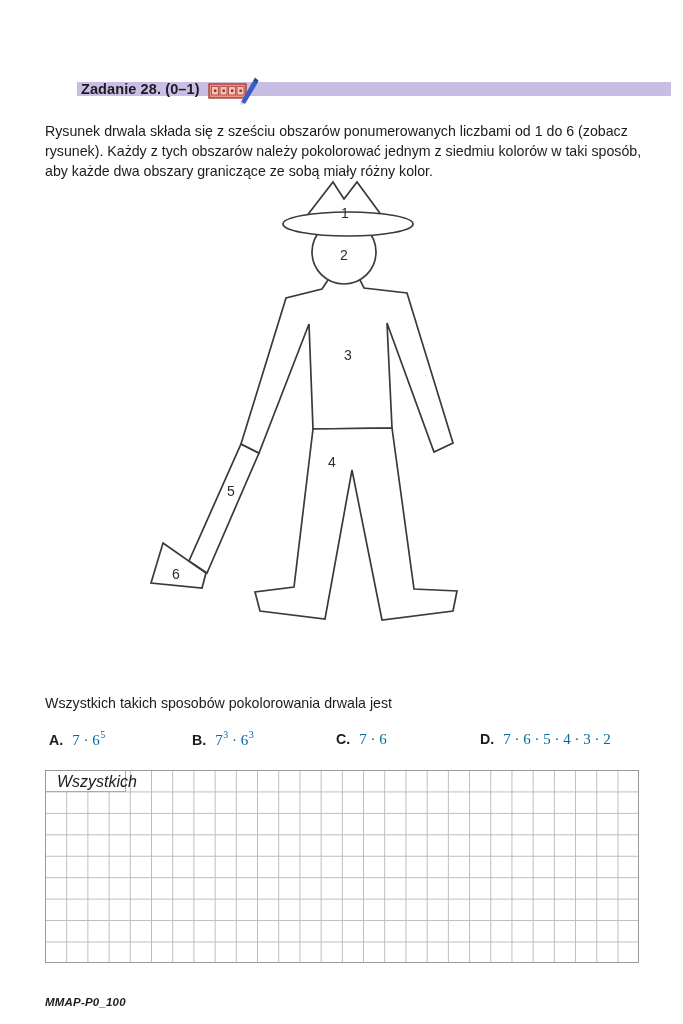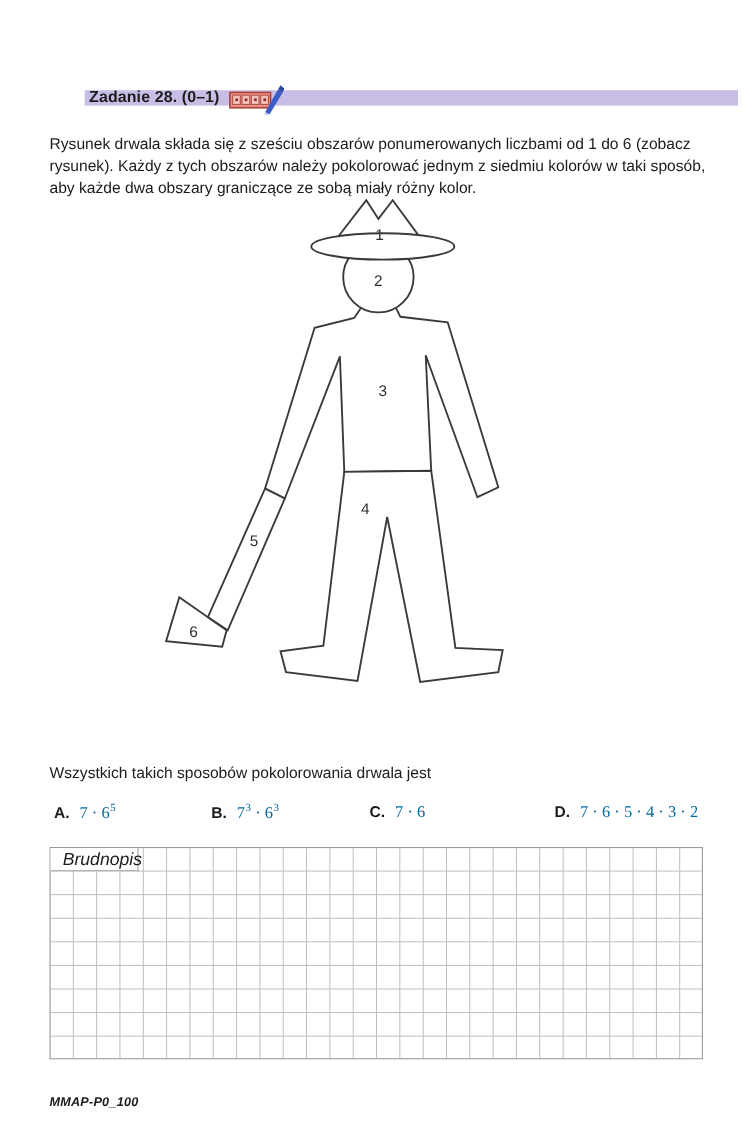--- a/index.html
+++ b/index.html
@@ -24,21 +24,21 @@
   .figure text{font-family:"Liberation Sans",sans-serif;font-size:14px;fill:#2e2e2e;}
   
   .instruction{position:absolute;left:45px;top:655px;width:597px;font-weight:bold;font-size:14.2px;}
   .stem{position:absolute;left:45px;top:695px;width:597px;font-size:14.2px;}
   
   .answers{position:absolute;left:0;top:730px;width:683px;height:24px;font-size:15px;}
   .answer{position:absolute;top:0;white-space:nowrap;}
   .answer .lbl{font-weight:bold;margin-right:9px;font-size:14.2px;}
   .answer .expr{color:#0369a1;font-family:Liberation Serif, serif;}
   .answer sup{font-size:10px;position:relative;top:-1px;margin-left:.5px;}
-  .answer-a{left:49px;} .answer-b{left:192px;} .answer-c{left:336px;} .answer-d{left:480px;margin-left:24px;}
+  .answer-a{left:49px;} .answer-b{left:192px;} .answer-c{left:336px;} .answer-d{left:480px;}
   
   .scratch{
     position:absolute;left:45px;top:770px;width:594px;height:193px;
     border:1px solid #9a9a9a;box-sizing:border-box;
     background-image:
       linear-gradient(to right,#bcbcbc 1px,transparent 1px),
       linear-gradient(to bottom,#bcbcbc 1px,transparent 1px);
     background-size:21.21px 21.44px;
     background-position:-1px -1px;
   }
@@ -116,19 +116,19 @@
     </span>
     <span class="answer answer-c">
       <span class="lbl">C.</span><span class="expr"><span>7 · 6</span></span>
     </span>
     <span class="answer answer-d">
       <span class="lbl">D.</span><span class="expr"><span>7 · 6 · 5 · 4 · 3 · 2</span></span>
     </span>
   </div>
 
   <div class="scratch">
-    <div class="scratch-label">Brudnopis</div>
+    <div class="scratch-label">Wszystkich</div>
   </div>
 
   <div class="page-number">Strona 27 z 33</div>
   <div class="sheet-code">MMAP-P0_100</div>
 
 </div>
 
 </body></html>

